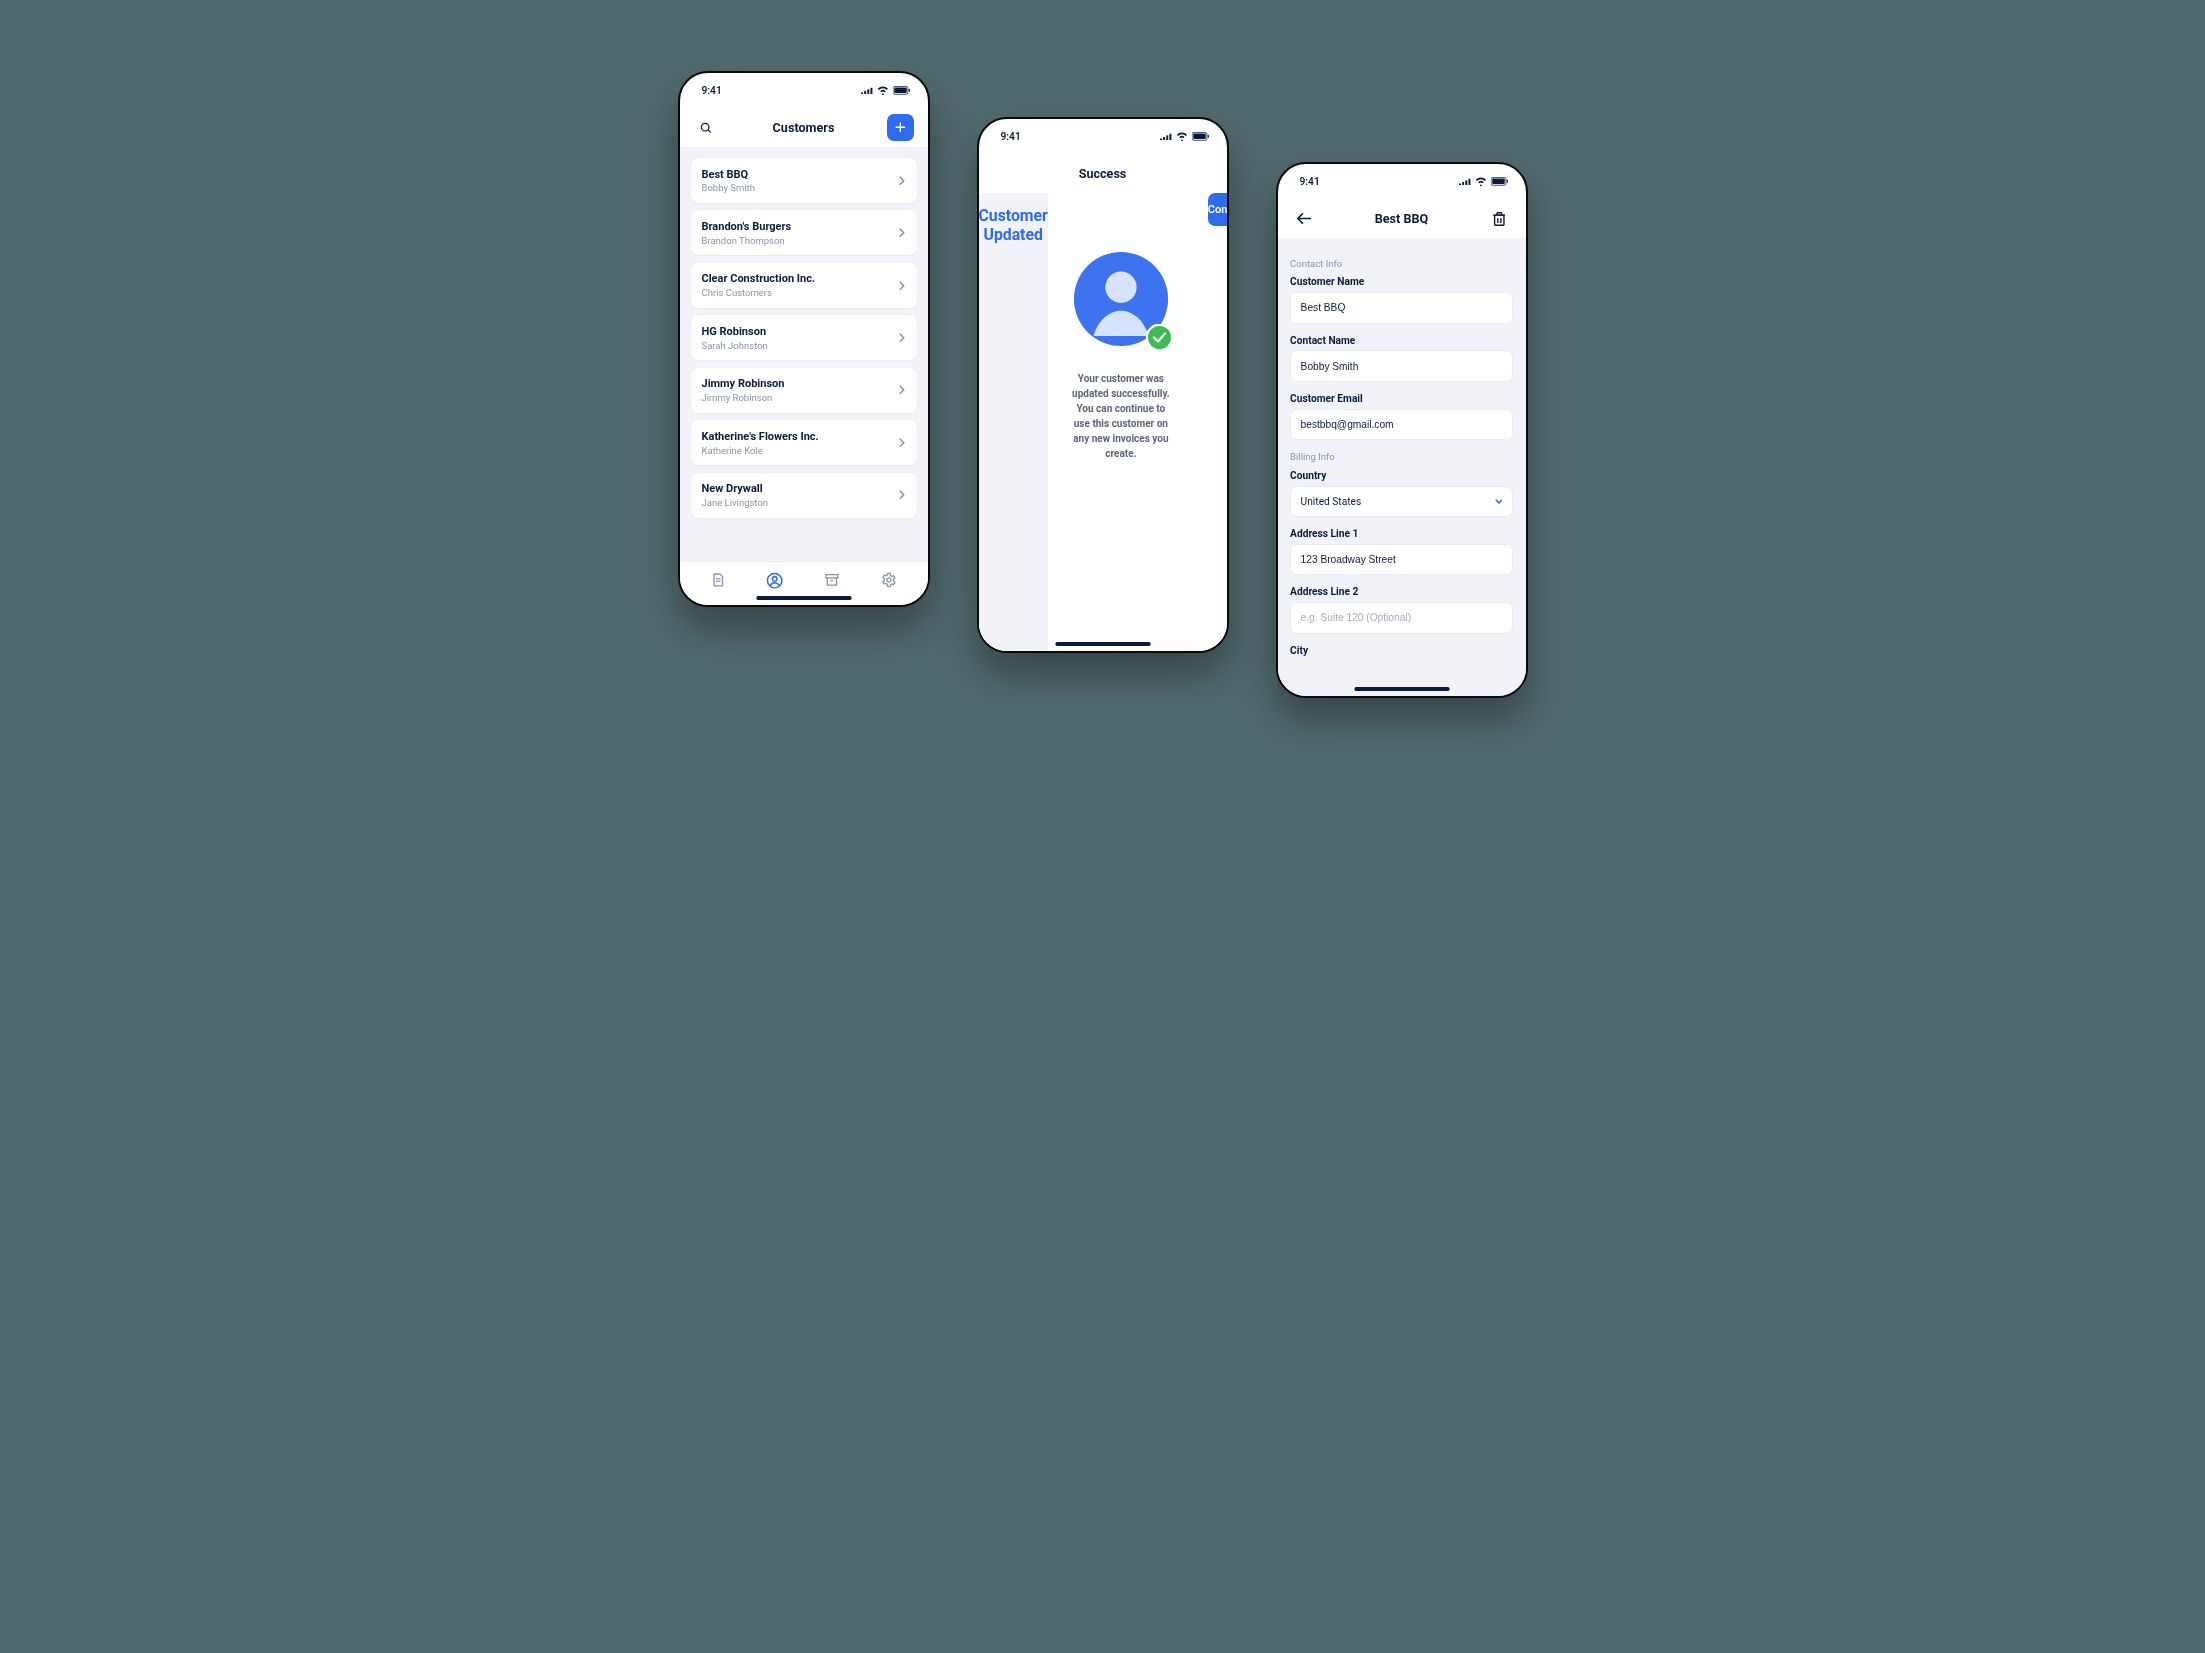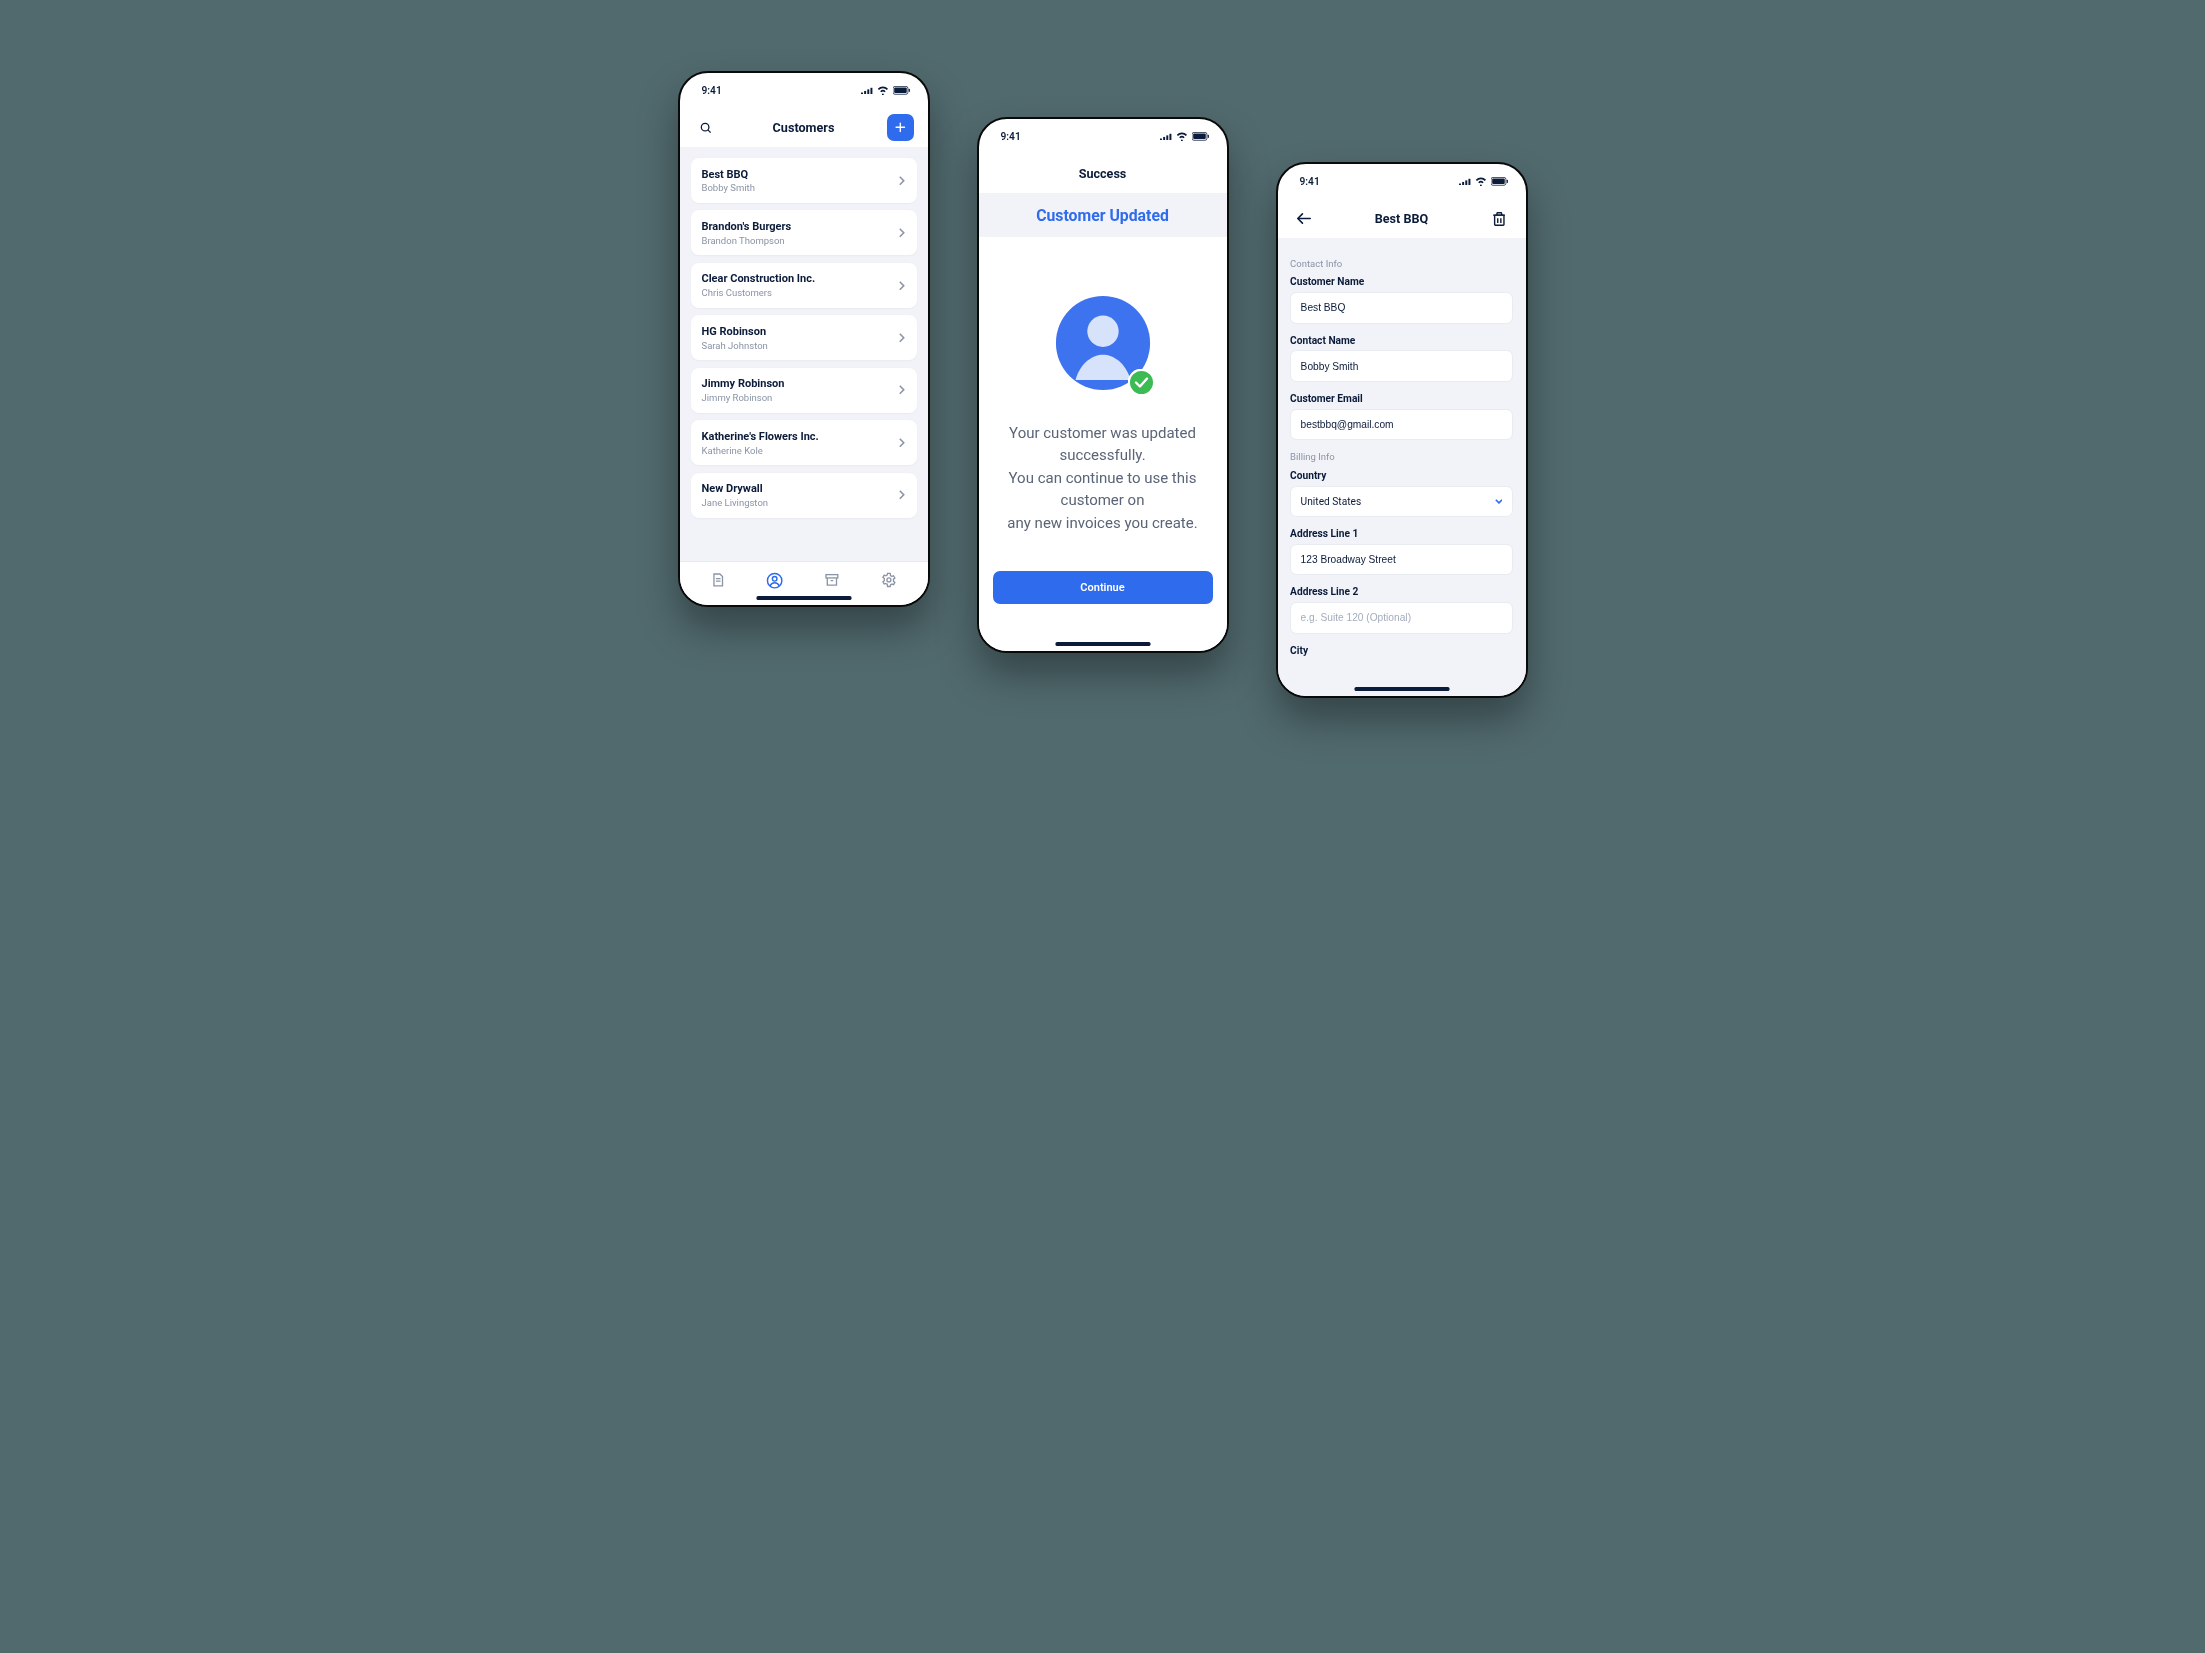--- a/index.html
+++ b/index.html
@@ -76,21 +76,21 @@
     flex: 1;
     background: #f1f3f8;
     overflow: hidden;
     padding: 11px 11px 0 11px;
   }
   .content-white {
     flex: 1;
     background: #fff;
     overflow: hidden;
     display: flex;
-    flex-direction: column;
+    flex-direction: row;
   }
 
   .card {
     background: #fff;
     border-radius: 7.9px;
     padding: 9.5px 11px;
     margin-bottom: 7.9px;
     display: flex;
     align-items: center;
     justify-content: space-between;
@@ -135,21 +135,21 @@
   .success-body {
     flex: 1;
     display: flex;
     flex-direction: column;
     align-items: center;
     justify-content: flex-start;
     padding: 39px 22px 0 22px;
     text-align: center;
   }
   .avatar-wrap { position: relative; width: 102px; height: 102px; margin-top: 15.8px; }
-  .success-msg { font-size: 15px; color: #5a6577; line-height: 1.5; margin-top: 28px; }
+  .success-msg { font-size: 10px; color: #5a6577; line-height: 1.5; margin-top: 21px; font-weight: bold; }
   .continue-btn {
     margin: 0 14px 47px 14px;
     height: 33px;
     background: #2f6bed;
     color: #fff;
     border-radius: 7px;
     display: flex;
     align-items: center;
     justify-content: center;
     font-size: 11px;

